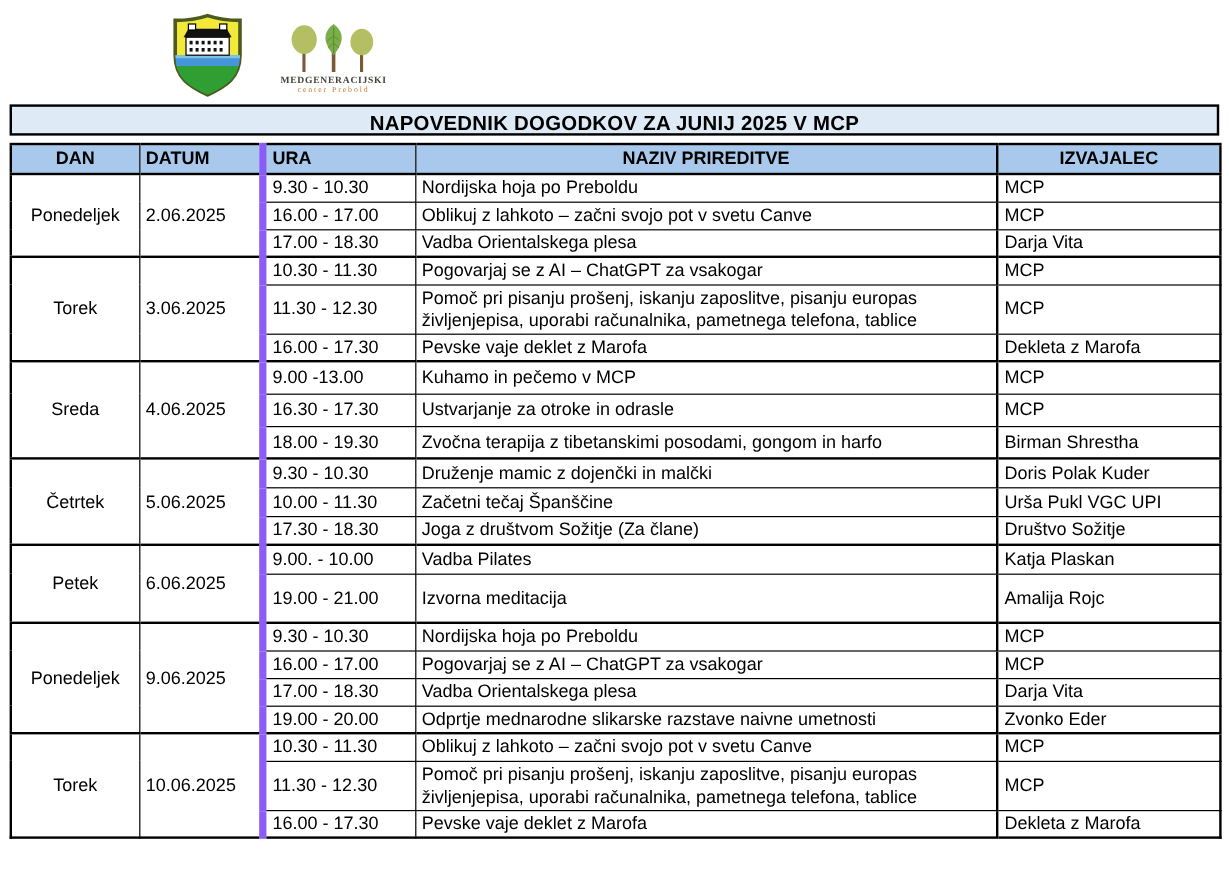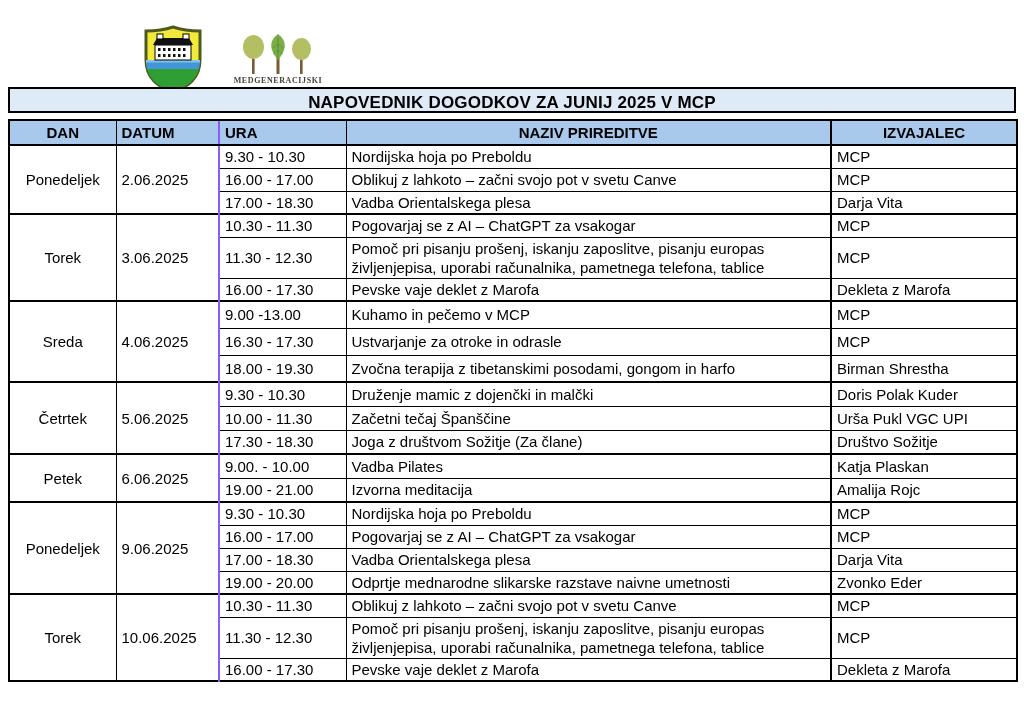--- a/index.html
+++ b/index.html
@@ -7,21 +7,21 @@
   body {
     width: 1024px; height: 724px;
     font-family: "Liberation Sans", sans-serif;
     color: #000;
     position: relative;
     overflow: hidden;
   }
   .page { position: absolute; inset: 0; }
 
   
-  .logo-strip { position: absolute; left: 0; top: 0; width: 860px; height: 86px; margin-top: 14px; }
+  .logo-strip { position: absolute; left: 0; top: 0; width: 860px; height: 86px; }
   .coat { position: absolute; left: 142px; top: 10px; }
   .mcp-logo { position: absolute; left: 228px; top: 20px; width: 100px; text-align: center; }
   .mcp-logo .trees { display: block; margin: 0 auto; }
   .mcp-line1 {
     font-family: "Liberation Serif", serif;
     font-weight: bold; font-size: 8px; letter-spacing: 0.6px;
     color: #45423a; white-space: nowrap;
   }
   .mcp-line2 {
     font-family: "Liberation Serif", serif;
@@ -63,21 +63,21 @@
   .events th.col-dan, .events th.col-naziv, .events th.col-izv { text-align: center; }
   .events th.col-datum, .events th.col-ura { text-align: left; }
 
   .events td.col-dan   { text-align: center; vertical-align: middle; }
   .events td.col-datum { text-align: left; vertical-align: middle; }
   .events td.col-ura   { text-align: left; vertical-align: middle; white-space: nowrap; margin-left: 21px; }
   .events td.col-naziv { text-align: left; vertical-align: middle; line-height: 19px; }
   .events td.col-izv   { text-align: left; vertical-align: middle; }
 
   
-  .events .col-ura { border-left: 2px solid #8b5cf6; }
+  .events .col-ura { border-left: 6px solid #8b5cf6; }
   .events .col-izv { border-left: 2px solid #000; }
 
   
   .events tr.group-start td { border-top: 2px solid #000; }
 </style>
 </head>
 <body>
 
 <div class="page">
 
@@ -224,21 +224,21 @@
           <td class="col-naziv">Joga z društvom Sožitje (Za člane)</td>
           <td class="col-izv">Društvo Sožitje</td>
         </tr>
         <tr class="group-start" style="height: 24px;">
           <td rowspan="2" class="col-dan">Petek</td>
           <td rowspan="2" class="col-datum">6.06.2025</td>
           <td class="col-ura">9.00. - 10.00</td>
           <td class="col-naziv">Vadba Pilates</td>
           <td class="col-izv">Katja Plaskan</td>
         </tr>
-        <tr style="height: 24px;">
+        <tr style="height: 41px;">
           <td class="col-ura">19.00 - 21.00</td>
           <td class="col-naziv">Izvorna meditacija</td>
           <td class="col-izv">Amalija Rojc</td>
         </tr>
         <tr class="group-start" style="height: 23px;">
           <td rowspan="4" class="col-dan">Ponedeljek</td>
           <td rowspan="4" class="col-datum">9.06.2025</td>
           <td class="col-ura">9.30 - 10.30</td>
           <td class="col-naziv">Nordijska hoja po Preboldu</td>
           <td class="col-izv">MCP</td>

